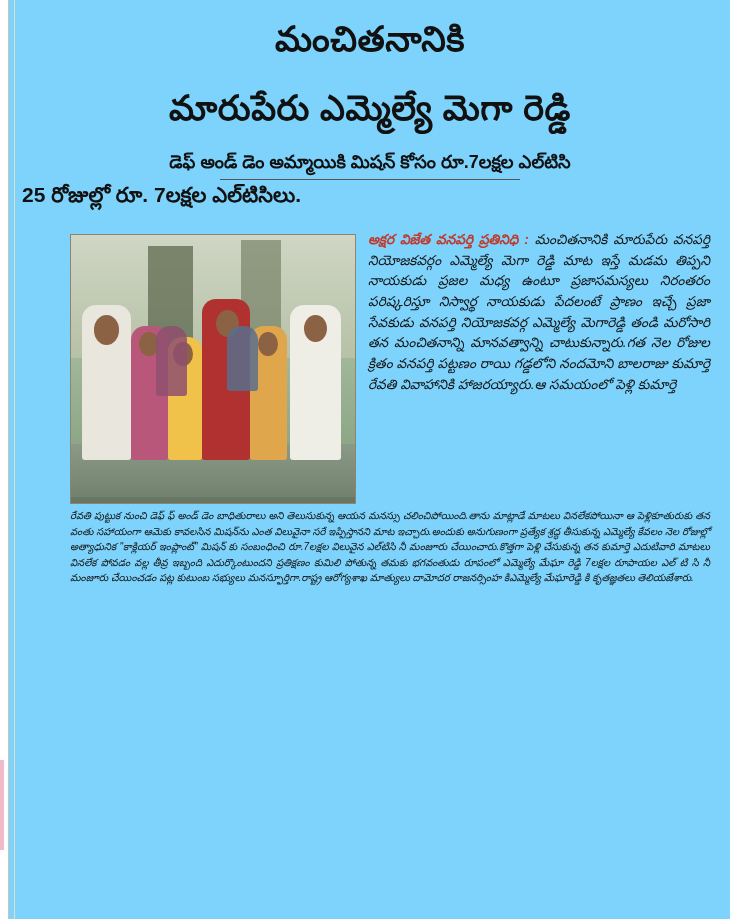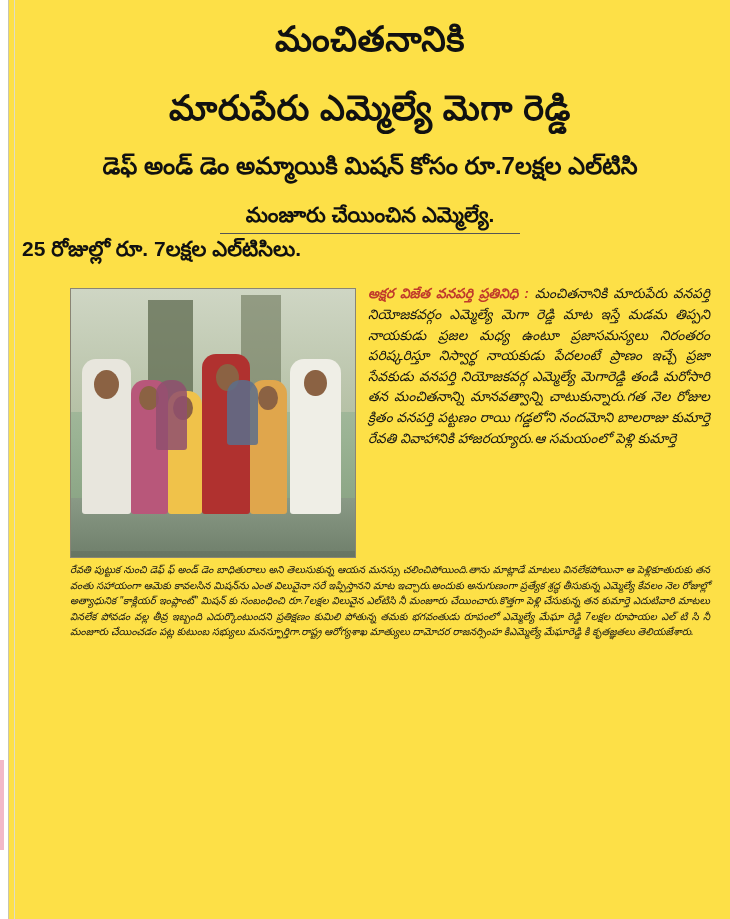--- a/index.html
+++ b/index.html
@@ -10,21 +10,21 @@
   body {
     width: 730px;
     height: 919px;
     position: relative;
     font-family: "Liberation Sans", sans-serif;
     overflow: hidden;
   }
   #page {
     position: absolute;
     inset: 0;
-    background: #fde047;
+    background: #7dd3fc;
   }
   
   .rule-left-1 {
     position: absolute;
     left: 8px;
     top: 0;
     width: 1px;
     height: 919px;
     background: #c9c6ae;
   }
@@ -74,21 +74,21 @@
   }
   .headline-2 {
     font-size: 35px;
     line-height: 1.1;
     margin-top: 30px;
   }
   .subhead {
     text-align: center;
     color: #111111;
     font-weight: bold;
-    font-size: 24px;
+    font-size: 18px;
     line-height: 1.45;
     margin-top: 22px;
     padding: 0 18px;
   }
   .subhead-2 {
     text-align: center;
     color: #111111;
     font-weight: bold;
     font-size: 21px;
     line-height: 1.4;
@@ -188,21 +188,20 @@
   <div class="pink-mark"></div>
   <div class="rule-left-1"></div>
   <div class="rule-left-2"></div>
 
   <div class="content">
 
     <div class="headline-1">మంచితనానికి</div>
     <div class="headline-2">మారుపేరు ఎమ్మెల్యే మెగా రెడ్డి</div>
 
     <div class="subhead">డెఫ్ అండ్ డెం అమ్మాయికి మిషన్ కోసం  రూ.7లక్షల ఎల్‌టిసి</div>
-    <div class="subhead-2">మంజూరు చేయించిన ఎమ్మెల్యే.</div>
 
     <div class="rule-under"></div>
 
     <div class="subhead-3">25 రోజుల్లో  రూ. 7లక్షల ఎల్‌టిసిలు.</div>
 
     <div class="body-area">
 
       <div class="photo">
         <div class="ph-wall"></div>
         <div class="ph-door"></div>

